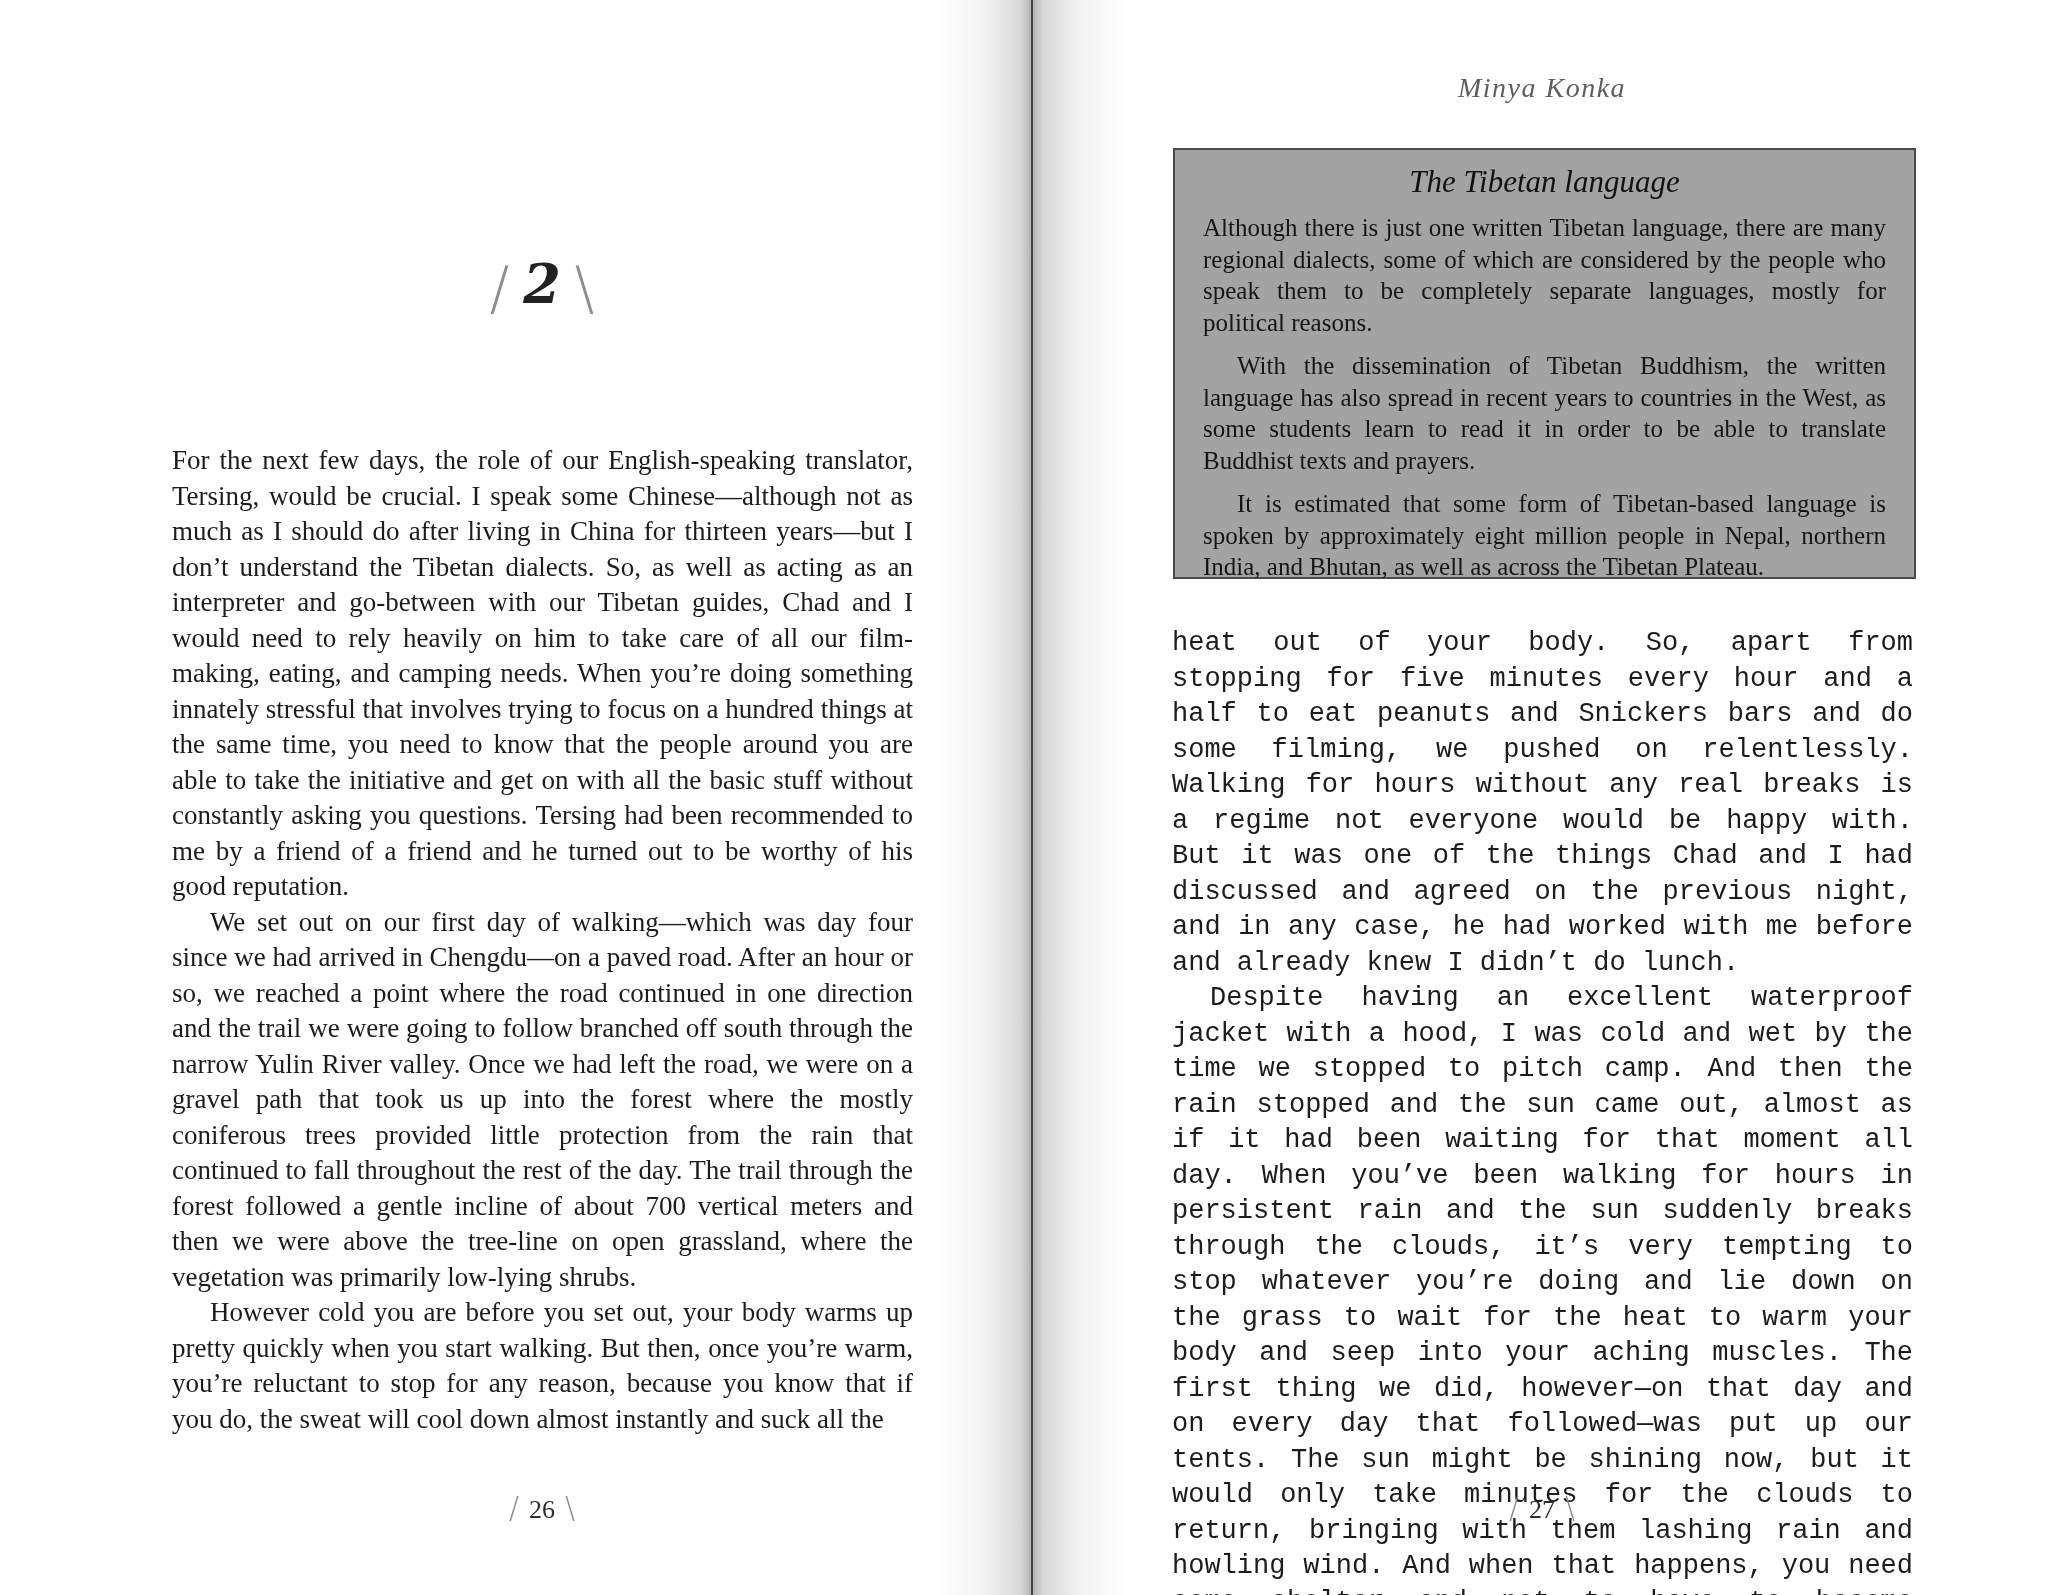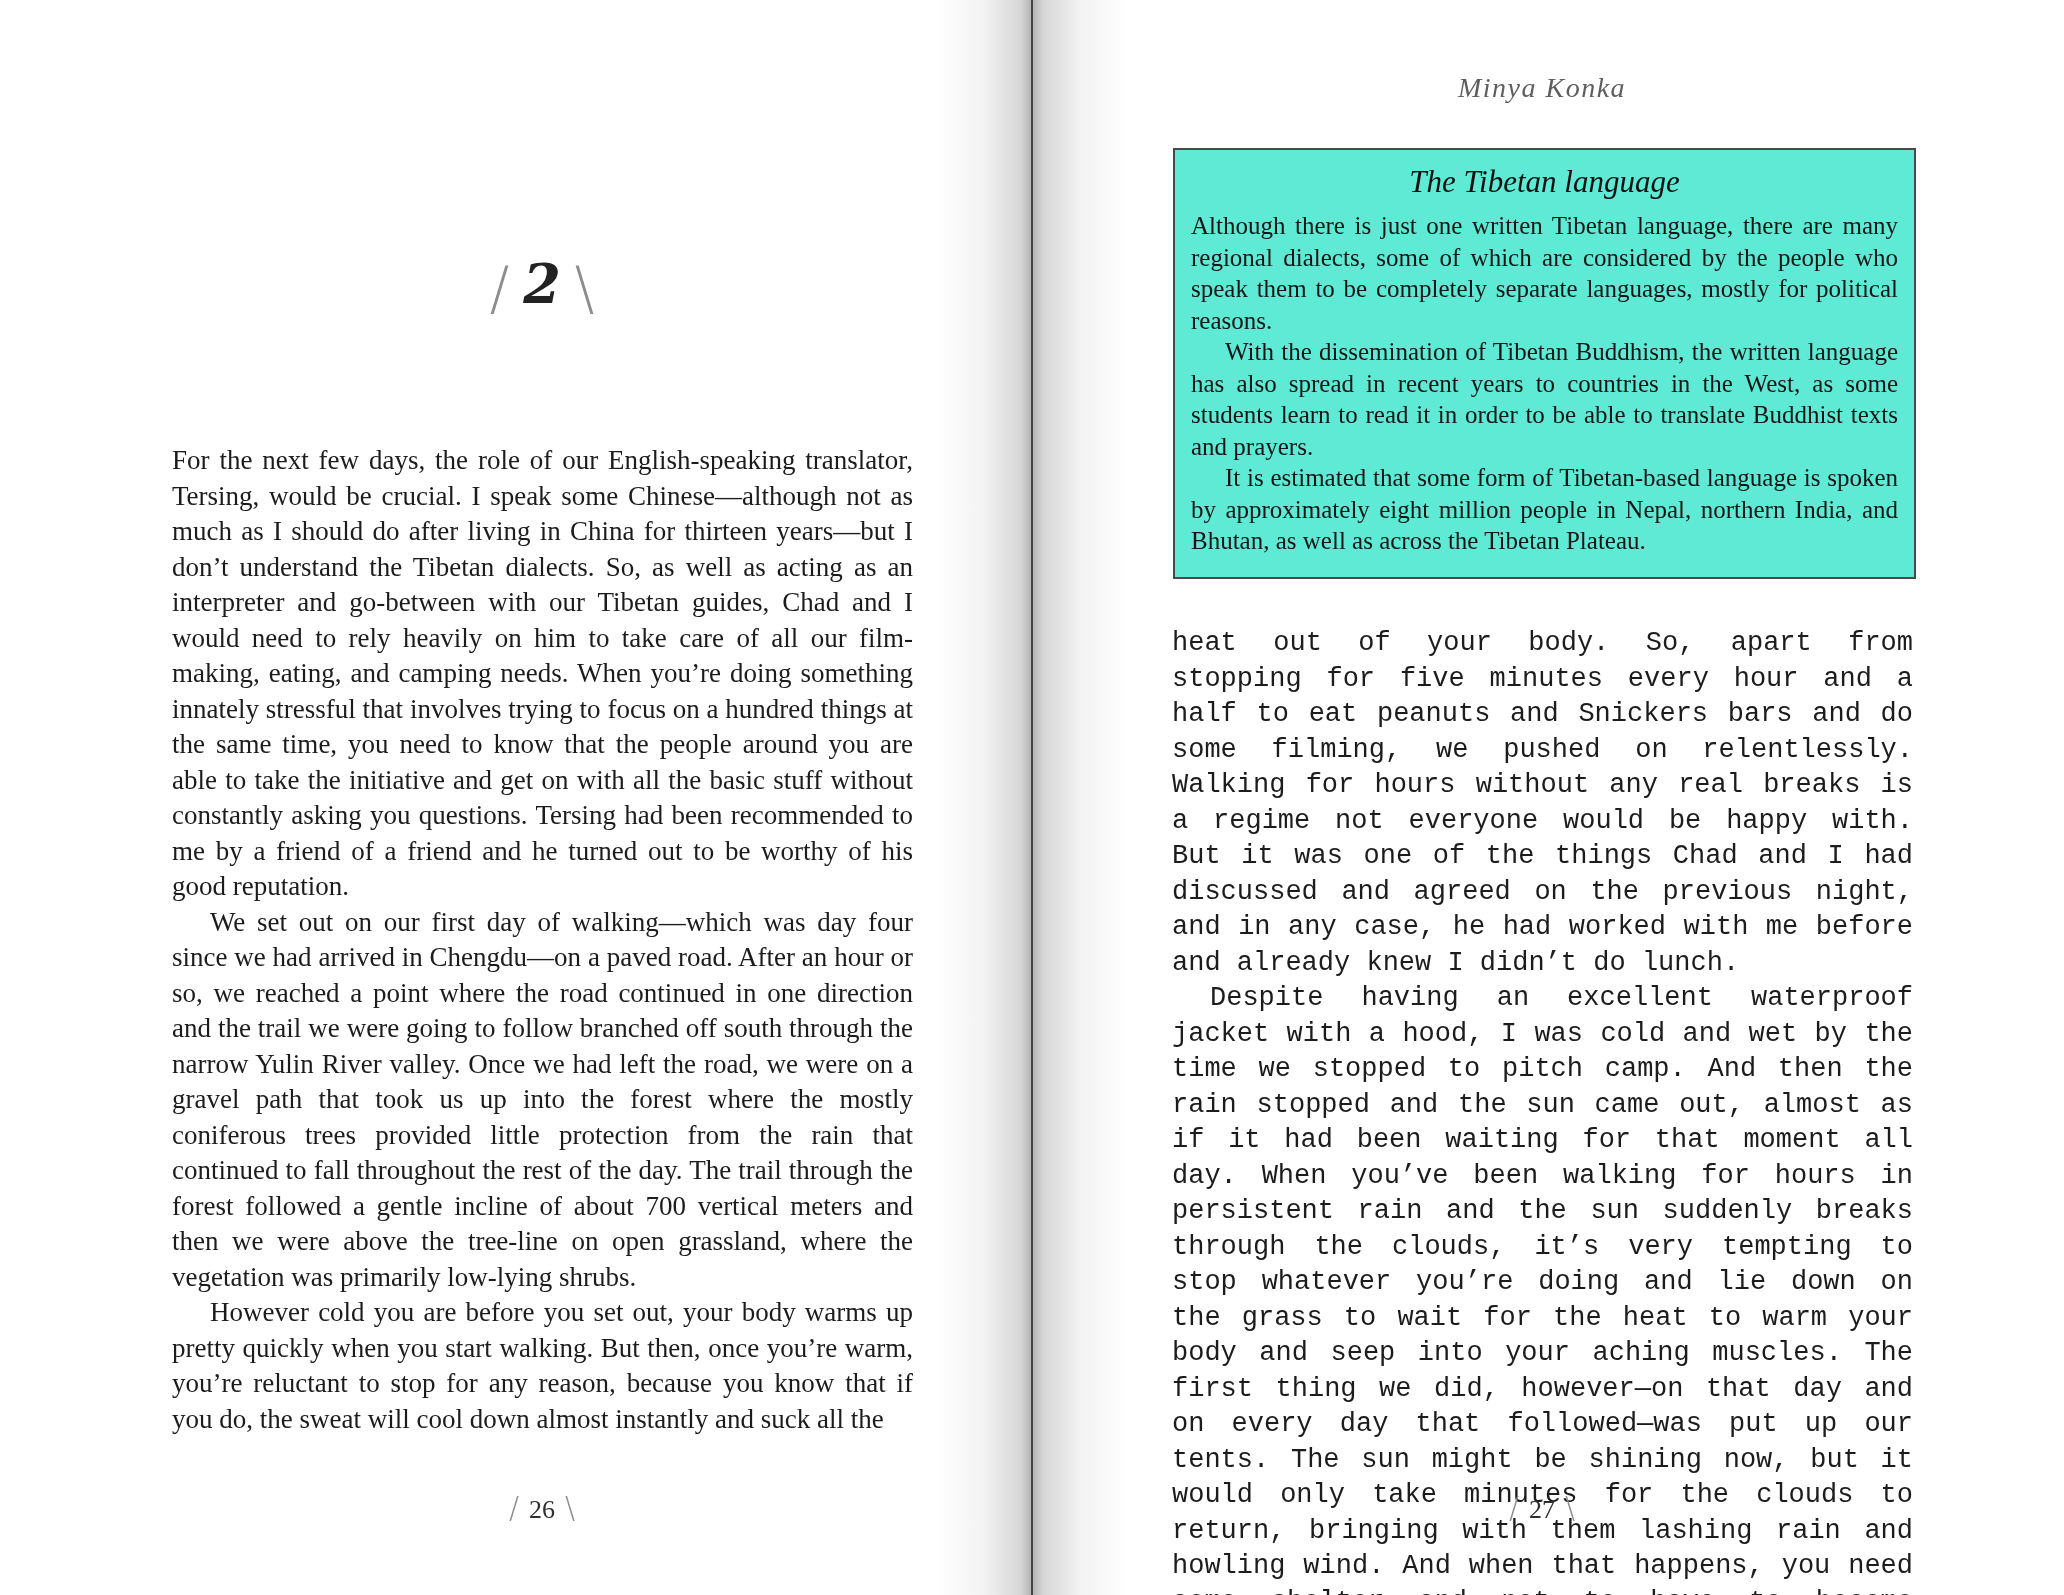--- a/index.html
+++ b/index.html
@@ -88,33 +88,33 @@
   }
 
   
   .sidebar-box {
     position: absolute;
     left: 1173px;
     top: 148px;
     width: 743px;
     height: 431px;
     box-sizing: border-box;
-    background: #5eead4;
+    background: #a3a3a3;
     border: 2px solid #4a4a4a;
     padding: 12px 16px 0 16px;
   }
   .sidebar-title {
     text-align: center;
     font-style: italic;
     font-size: 31px;
     color: #111;
     margin: 2px 0 10px 0;
   }
   .sidebar-box p {
-    margin: 0;
+    margin: 12px;
     font-size: 25px;
     line-height: 31.5px;
     color: #161616;
     text-align: justify;
   }
   .sidebar-box p.indent { text-indent: 34px; }
 
   
   .folio {
     position: absolute;

